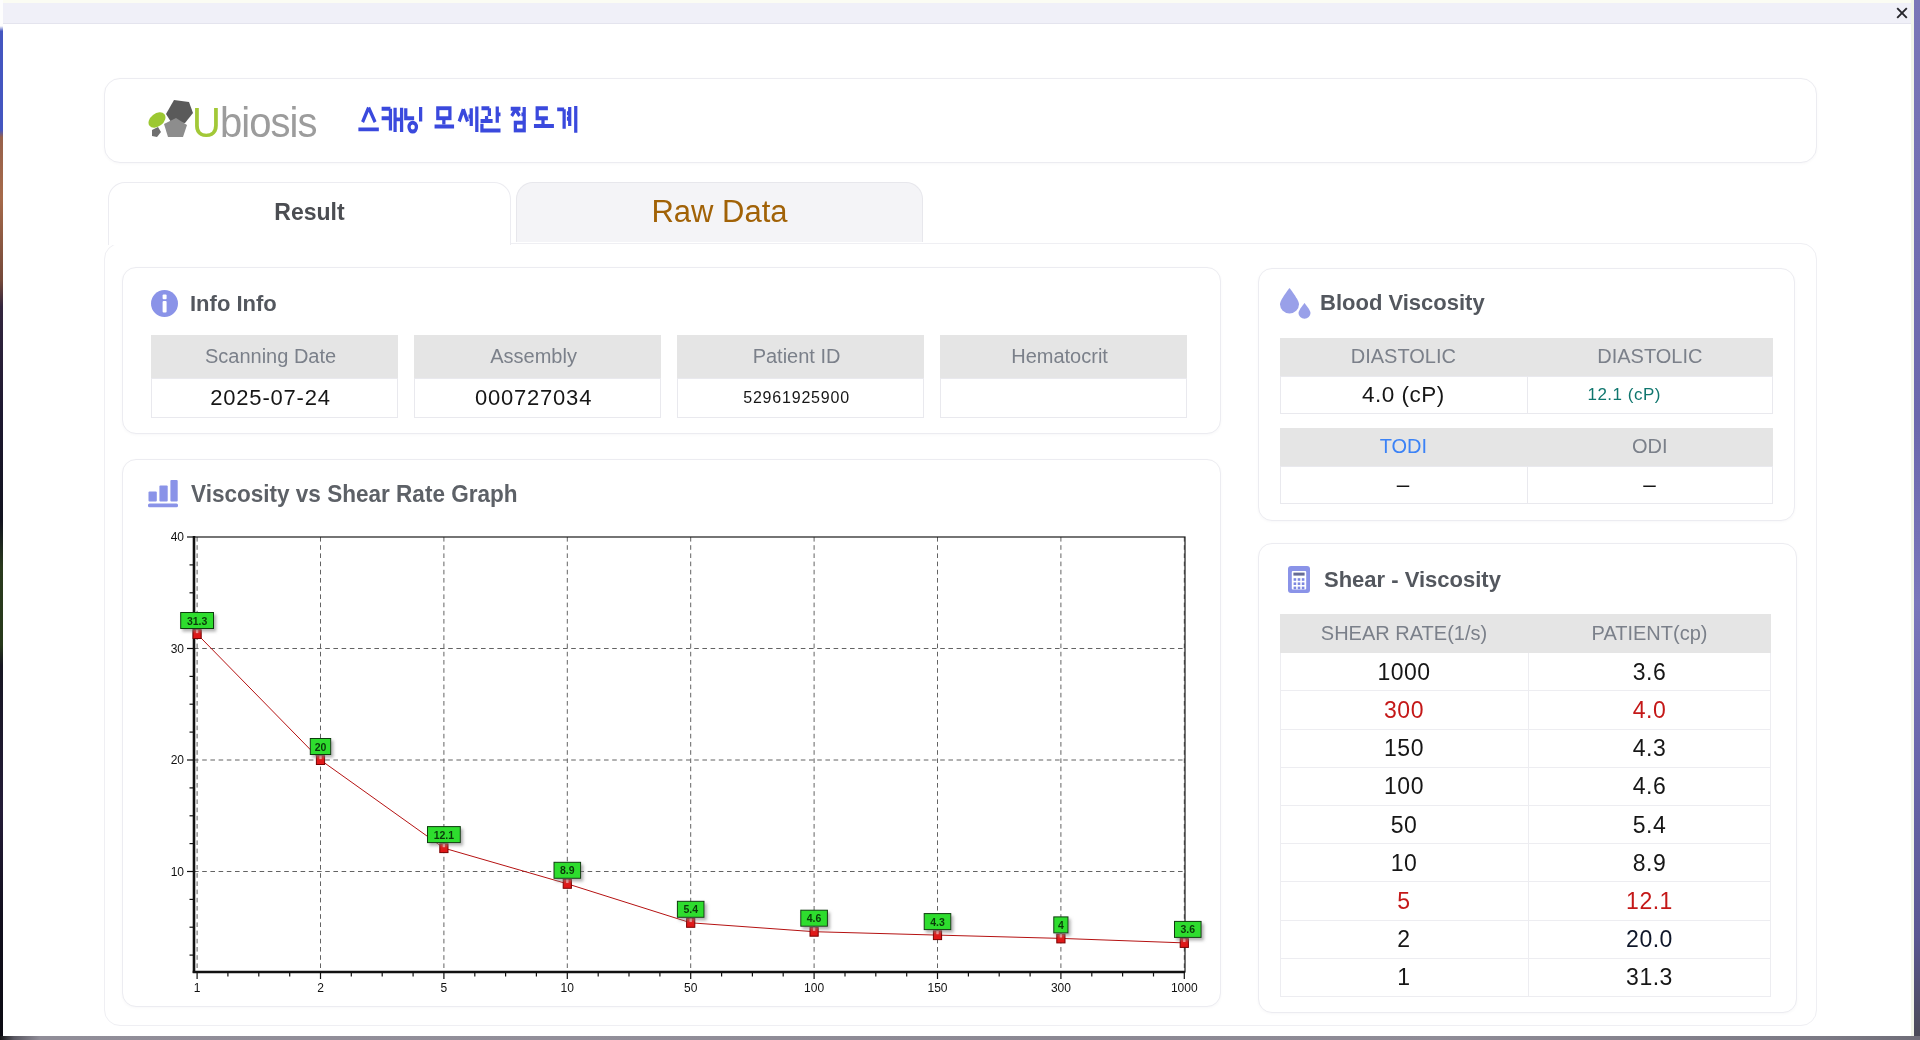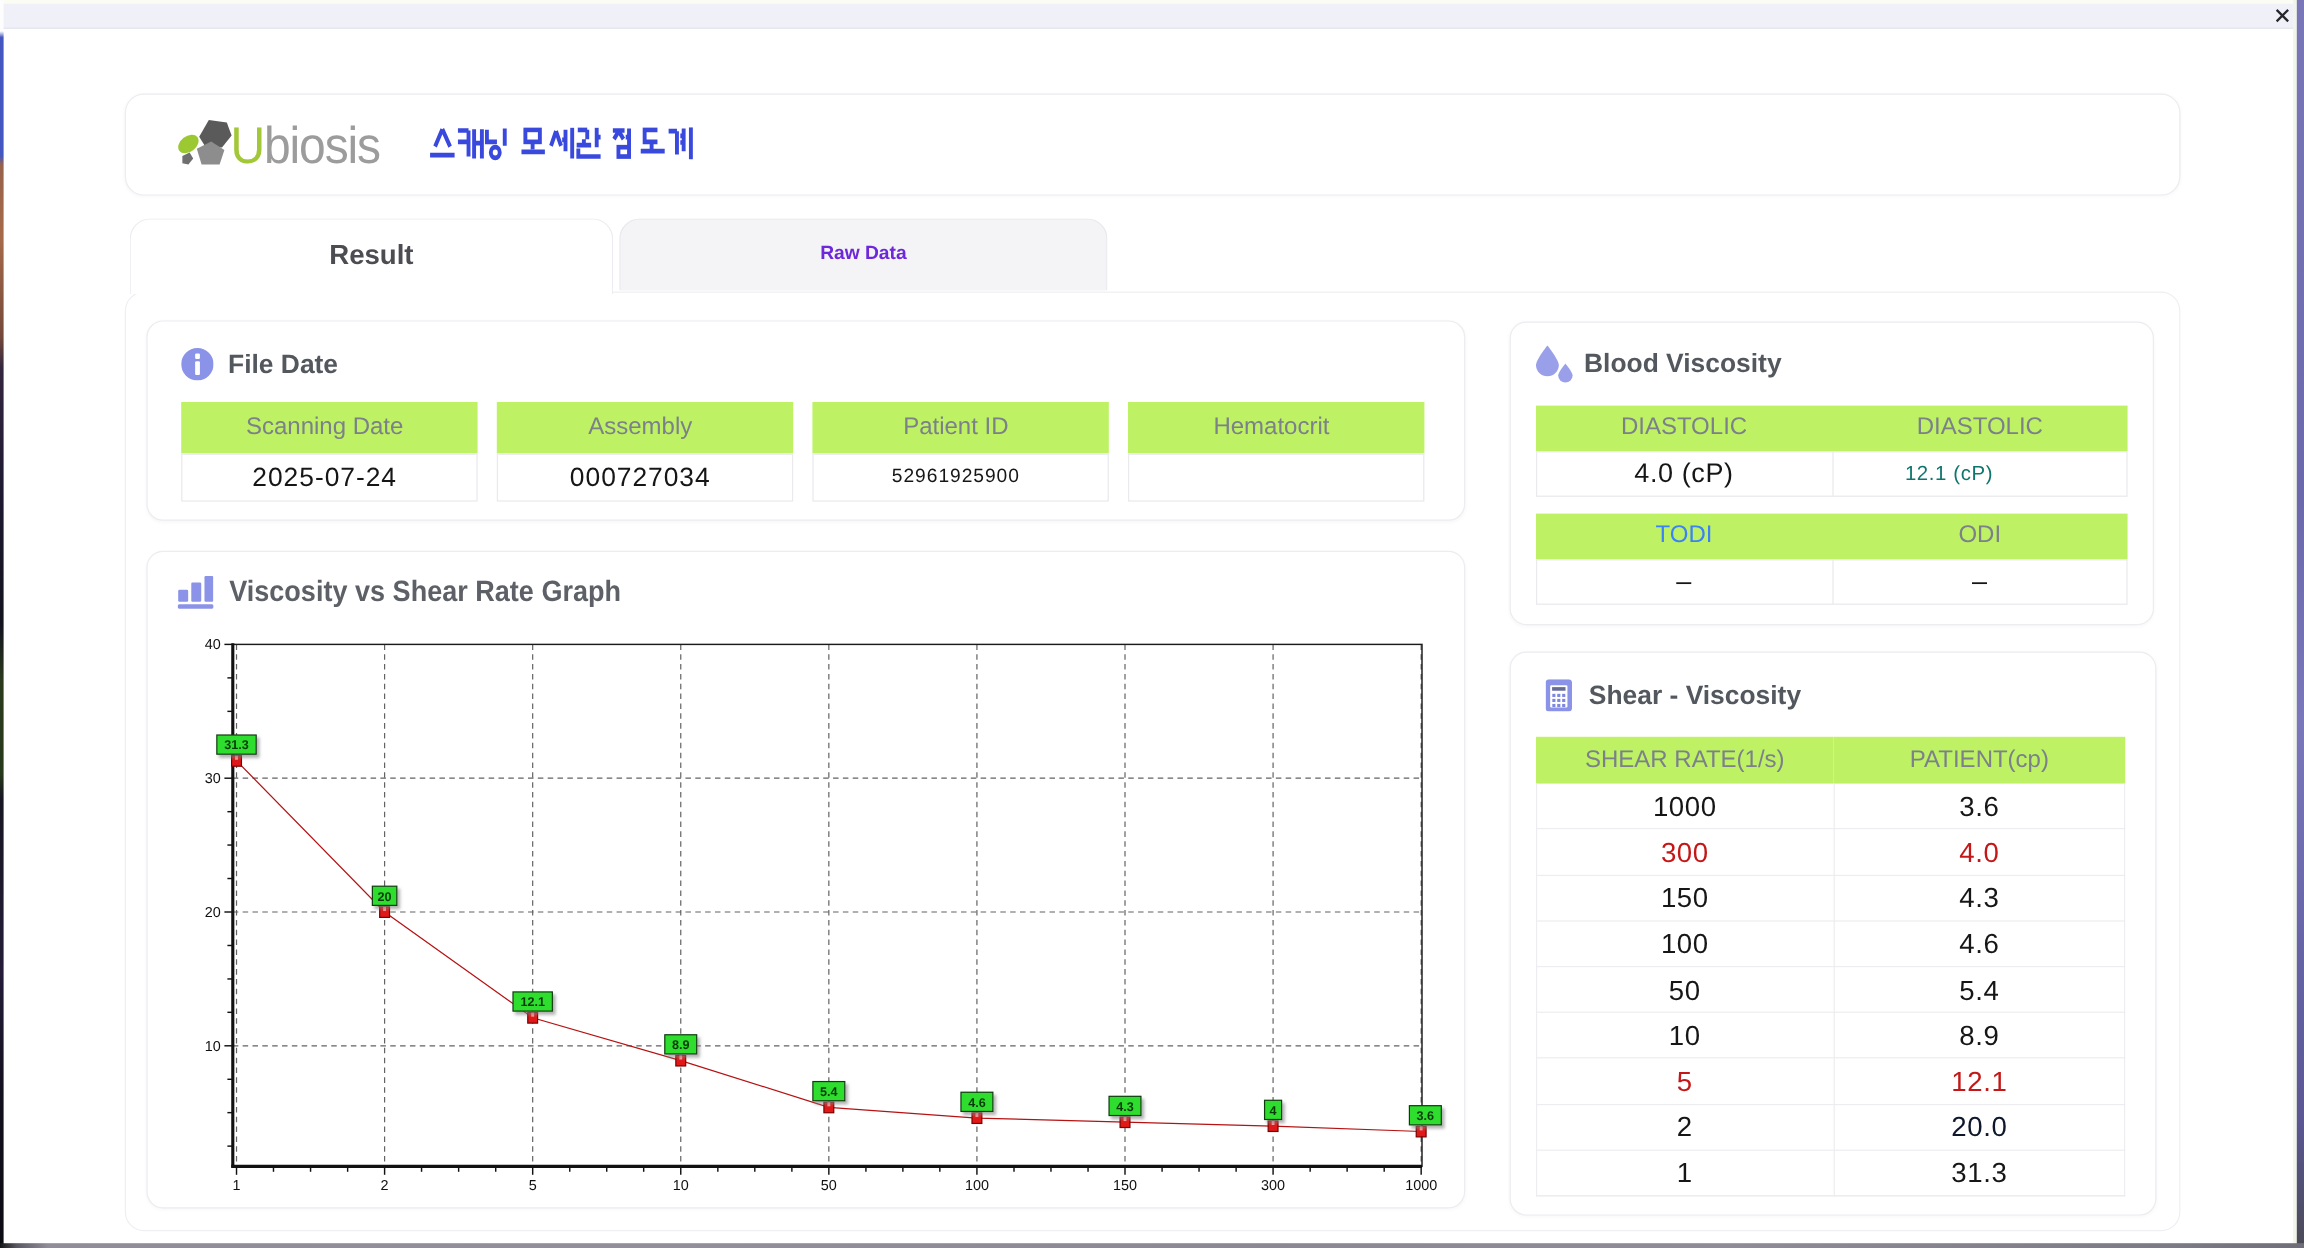--- a/index.html
+++ b/index.html
@@ -1,18 +1,18 @@
 <!DOCTYPE html>
 <html><head><meta charset="utf-8"><style>
 *{margin:0;padding:0;box-sizing:border-box}
 html,body{width:1920px;height:1040px;overflow:hidden;background:#fff;font-family:"Liberation Sans",sans-serif}
 .abs{position:absolute}
 .card{position:absolute;background:#fff;border:1.5px solid #ececf1;border-radius:14px;box-shadow:0 1px 3px rgba(40,40,60,.03)}
 .ptitle{position:absolute;font-weight:bold;color:#53575e}
-.hdrcell{position:absolute;background:#bef264;color:#7b808a;display:flex;align-items:center;justify-content:center}
+.hdrcell{position:absolute;background:#e5e5e5;color:#7b808a;display:flex;align-items:center;justify-content:center}
 .valcell{position:absolute;background:#fff;border:1px solid #e9e9ee;color:#161616;display:flex;align-items:center;justify-content:center;letter-spacing:.5px}
 </style></head><body>
 <div class="abs" style="left:0;top:0;width:1920px;height:3px;background:#fbfcf3"></div>
 <div class="abs" style="left:0;top:0;width:3px;height:1040px;background:linear-gradient(180deg,#fdfdfd 0%,#fdfdfd 2.5%,#4456c0 3%,#4456c0 12.5%,#97614b 13.2%,#a66a4a 19%,#74493a 27%,#33263f 29.5%,#1d1830 40%,#12131f 50%,#2a3a1d 54.5%,#27391b 62%,#171623 64%,#241c38 78%,#120f1e 88%,#0b0b12 100%)"></div>
 <div class="abs" style="left:1911px;top:0;width:3px;height:1040px;background:#f1f5e9"></div>
 <div class="abs" style="left:1914px;top:0;width:6px;height:1040px;background:linear-gradient(180deg,#7a77b8 0%,#6b68ac 40%,#7a77bb 58%,#6b68ac 72%,#5a5792 90%,#4a4a55 100%)"></div>
 <div class="abs" style="left:0;top:1036px;width:1920px;height:4px;background:linear-gradient(90deg,#141416 0px,#5a5862 14px,#908d98 40px,#928f9a 30%,#8b8893 55%,#8f8c97 75%,#7b7984 95%,#6f6d78 100%)"></div>
 <div class="abs" style="left:3px;top:3px;width:1908px;height:21px;background:#f0f0f8;border-bottom:1px solid #e4e4ee"></div>
 <svg class="abs" style="left:1896px;top:7px" width="12" height="12" viewBox="0 0 12 12">
     <path d="M1.2 1.2 L10.8 10.8 M10.8 1.2 L1.2 10.8" stroke="#26262c" stroke-width="1.9"></path>
@@ -51,31 +51,31 @@
       <rect x="26" y="60" width="38" height="28"></rect>
     </g>
     <g transform="translate(756,0)">
       <path d="M66 8 L20 8 L20 44 L66 44 M45 50 L45 66 M6 72 L92 72"></path>
     </g>
     <g transform="translate(856,0)">
       <path d="M6 12 L36 12 M36 12 L36 82 M48 26 L60 26 M48 46 L60 46 M60 4 L60 72 M86 0 L86 96"></path>
     </g>
   </svg>
 <div class="abs" style="left:516px;top:182px;width:407px;height:60px;background:#f4f4f7;border:1.5px solid #e7e7ec;border-bottom:none;border-radius:17px 17px 0 0"></div>
-<div class="abs" style="left:516px;top:182px;width:407px;height:60px;display:flex;align-items:center;justify-content:center;font-weight:bold;font-size:16px;color:#6d28d9">Raw Data</div>
+<div class="abs" style="left:516px;top:182px;width:407px;height:60px;display:flex;align-items:center;justify-content:center;font-weight:normal;font-size:31px;color:#a16207">Raw Data</div>
 <div class="abs" style="left:104px;top:243px;width:1713px;height:783px;border:1.5px solid #efeff3;border-radius:16px;background:#fff"></div>
 <div class="abs" style="left:108px;top:182px;width:403px;height:63px;background:#fff;border:1.5px solid #ececf1;border-bottom:none;border-radius:17px 17px 0 0"></div>
 <div class="abs" style="left:108px;top:182px;width:403px;height:61px;display:flex;align-items:center;justify-content:center;font-weight:bold;font-size:23px;color:#4b4d52">Result</div>
 <div class="card" style="left:122px;top:267px;width:1099px;height:167px"></div>
 <svg class="abs" style="left:151px;top:290px" width="27" height="27" viewBox="0 0 27 27">
 <circle cx="13.5" cy="13.5" r="13.5" fill="#8a93e8"></circle>
 <rect x="11.6" y="4.6" width="4" height="4.6" rx="1" fill="#fff"></rect>
 <rect x="11.6" y="11" width="4" height="11.4" rx="1" fill="#fff"></rect>
 </svg>
-<div class="ptitle" style="left:190px;top:292px;font-size:22px;line-height:23px">File Date</div>
+<div class="ptitle" style="left:190px;top:292px;font-size:22px;line-height:23px">Info Info</div>
 <div class="hdrcell" style="left:151.3px;top:335px;width:246.5px;height:43px;font-size:20px;padding-right:8px">Scanning Date</div>
 <div class="valcell" style="left:151.3px;top:378px;width:246.5px;height:40px;font-size:22px;letter-spacing:.8px;padding-right:8px">2025-07-24</div>
 <div class="hdrcell" style="left:414.3px;top:335px;width:246.5px;height:43px;font-size:20px;padding-right:8px">Assembly</div>
 <div class="valcell" style="left:414.3px;top:378px;width:246.5px;height:40px;font-size:22px;letter-spacing:.8px;padding-right:8px">000727034</div>
 <div class="hdrcell" style="left:677.3px;top:335px;width:246.5px;height:43px;font-size:20px;padding-right:8px">Patient ID</div>
 <div class="valcell" style="left:677.3px;top:378px;width:246.5px;height:40px;font-size:16px;letter-spacing:.8px;padding-right:8px">52961925900</div>
 <div class="hdrcell" style="left:940.3px;top:335px;width:246.5px;height:43px;font-size:20px;padding-right:8px">Hematocrit</div>
 <div class="valcell" style="left:940.3px;top:378px;width:246.5px;height:40px;font-size:22px;letter-spacing:.8px;padding-right:8px"></div>
 <div class="card" style="left:122px;top:459px;width:1099px;height:548px"></div>
 <svg class="abs" style="left:148px;top:480px" width="30" height="28" viewBox="0 0 30 28">

